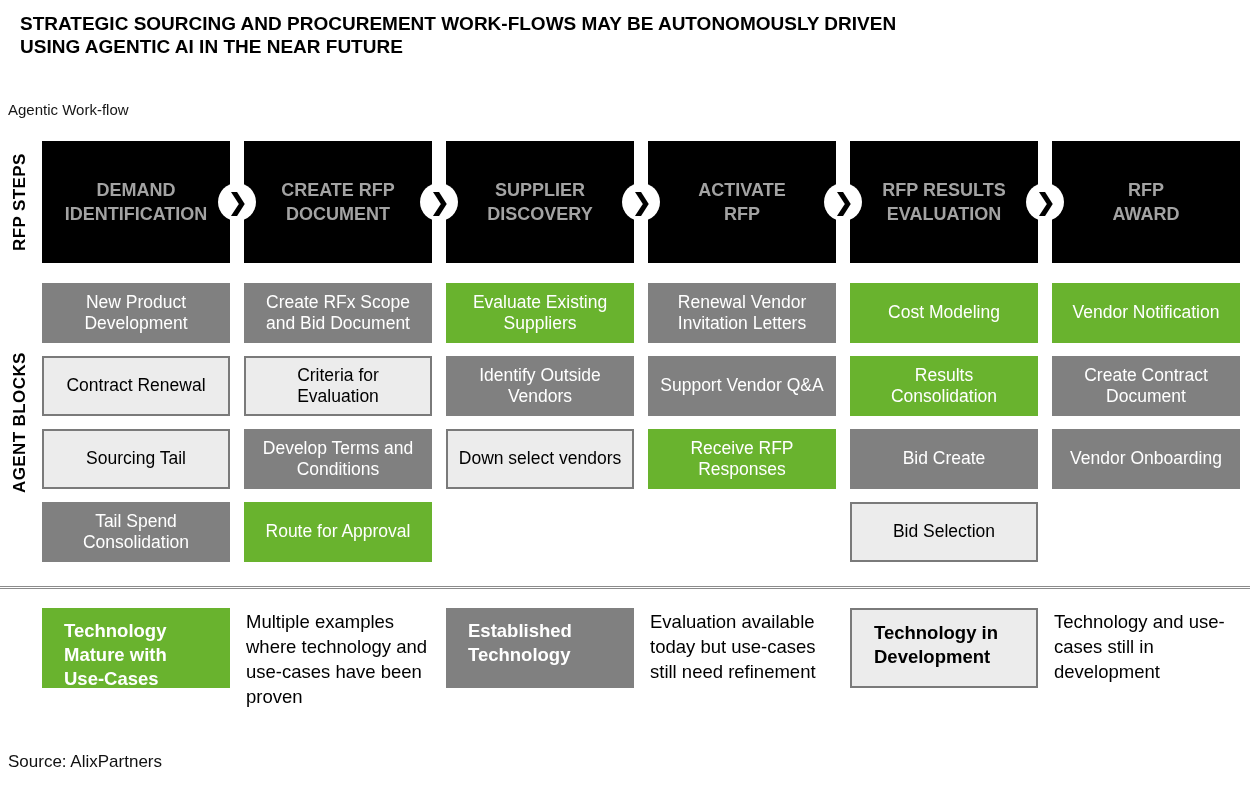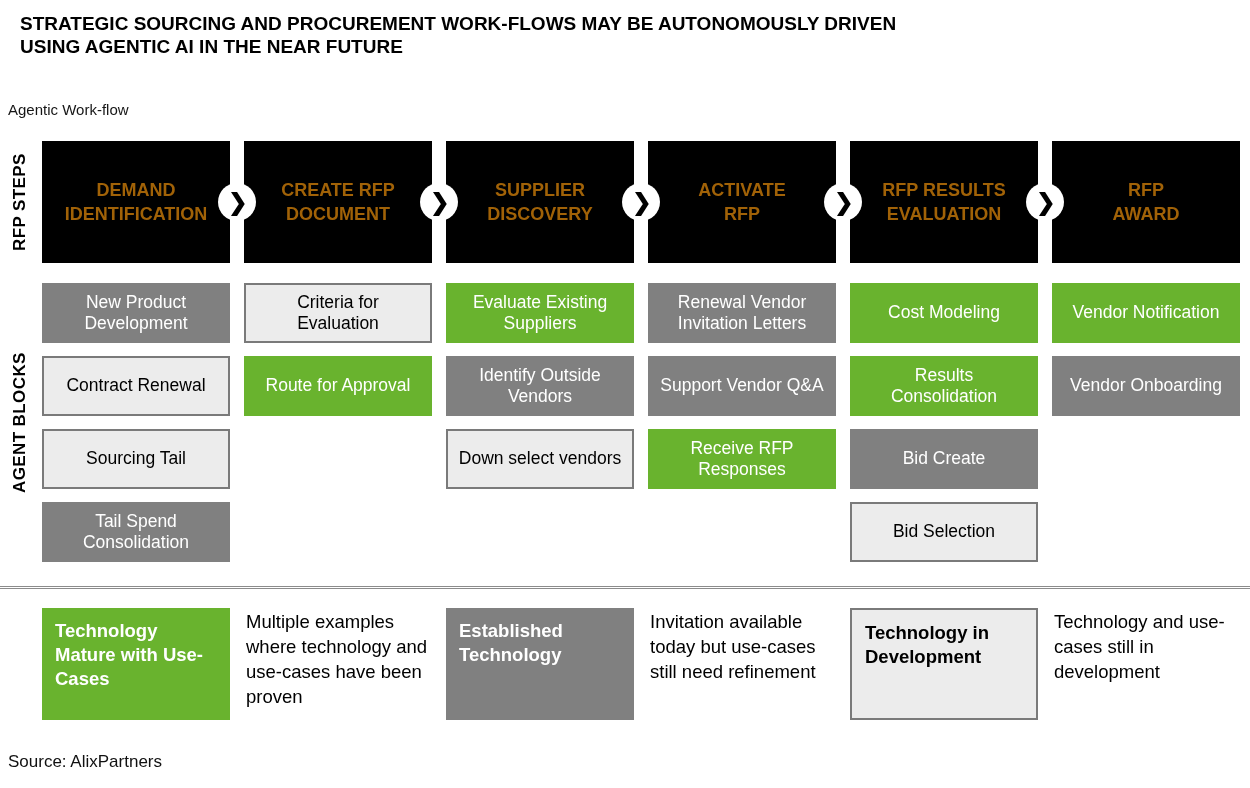--- a/index.html
+++ b/index.html
@@ -22,21 +22,21 @@
     writing-mode:vertical-rl; transform:rotate(180deg);
     font-weight:bold; font-size:17px; letter-spacing:.4px; color:#000;
   }
   .side-steps  { top:141px; height:122px; }
   .side-blocks { top:283px; height:280px; }
 
   .diagram { position:absolute; left:42px; top:141px; width:1198px; }
 
   .steps-row { display:flex; height:122px; }
   .step-box {
-    flex:1; background:#000; color:#a16207;
+    flex:1; background:#000; color:#a3a3a3;
     display:flex; align-items:center; justify-content:center;
     text-align:center; font-weight:bold; font-size:18px; line-height:1.35;
     white-space:pre-line; padding:4px 18px;
   }
   .connector { width:14px; position:relative; background:#fff; z-index:2; }
   .chev-circle {
     position:absolute; left:50%; top:50%; transform:translate(-50%,-50%);
     width:38px; height:38px; background:#fff; border-radius:50%;
     display:flex; align-items:center; justify-content:center;
   }
@@ -54,21 +54,21 @@
   .development { background:#ececec; color:#000; border:2px solid #7a7a7a; }
 
   .divider {
     position:absolute; left:0; top:586px; width:1250px;
     border-top:3px double #8c8c8c;
   }
 
   .legend { position:absolute; left:42px; top:608px; width:1198px; display:flex; }
   .legend-cell { flex:1; }
   .legend-box {
-    height:112px; padding:11px 13px; font-weight:bold; font-size:18.5px;
+    height:80px; padding:11px 22px; font-weight:bold; font-size:18.5px;
     line-height:1.3; display:block;
   }
   .legend-desc {
     font-size:18.5px; line-height:1.35; padding:2px 0 0 2px; color:#000;
   }
 
   .source { position:absolute; left:8px; top:752px; font-size:17px; color:#111; }
 </style>
 </head>
 <body>
@@ -126,21 +126,23 @@
 
     <div class="block-col">
       <div class="block established">New Product Development</div>
       <div class="block development">Contract Renewal</div>
       <div class="block development">Sourcing Tail</div>
       <div class="block established">Tail Spend Consolidation</div>
     </div>
     <div class="col-gap"></div>
 
     <div class="block-col">
+      <div class="block established">Create RFx Scope and Bid Document</div>
       <div class="block development">Criteria for Evaluation</div>
+      <div class="block established">Develop Terms and Conditions</div>
       <div class="block mature">Route for Approval</div>
     </div>
     <div class="col-gap"></div>
 
     <div class="block-col">
       <div class="block mature">Evaluate Existing Suppliers</div>
       <div class="block established">Identify Outside Vendors</div>
       <div class="block development">Down select vendors</div>
     </div>
     <div class="col-gap"></div>
@@ -155,20 +157,21 @@
     <div class="block-col">
       <div class="block mature">Cost Modeling</div>
       <div class="block mature">Results Consolidation</div>
       <div class="block established">Bid Create</div>
       <div class="block development">Bid Selection</div>
     </div>
     <div class="col-gap"></div>
 
     <div class="block-col">
       <div class="block mature">Vendor Notification</div>
+      <div class="block established">Create Contract Document</div>
       <div class="block established">Vendor Onboarding</div>
     </div>
 
   </div>
 </div>
 
 <div class="divider"></div>
 
 <div class="legend">
   <div class="legend-cell">
@@ -177,21 +180,21 @@
   <div class="col-gap"></div>
   <div class="legend-cell">
     <div class="legend-desc">Multiple examples where technology and use-cases have been proven</div>
   </div>
   <div class="col-gap"></div>
   <div class="legend-cell">
     <div class="legend-box established">Established Technology</div>
   </div>
   <div class="col-gap"></div>
   <div class="legend-cell">
-    <div class="legend-desc">Invitation available today but use-cases still need refinement</div>
+    <div class="legend-desc">Evaluation available today but use-cases still need refinement</div>
   </div>
   <div class="col-gap"></div>
   <div class="legend-cell">
     <div class="legend-box development">Technology in Development</div>
   </div>
   <div class="col-gap"></div>
   <div class="legend-cell">
     <div class="legend-desc">Technology and use-cases still in development</div>
   </div>
 </div>

